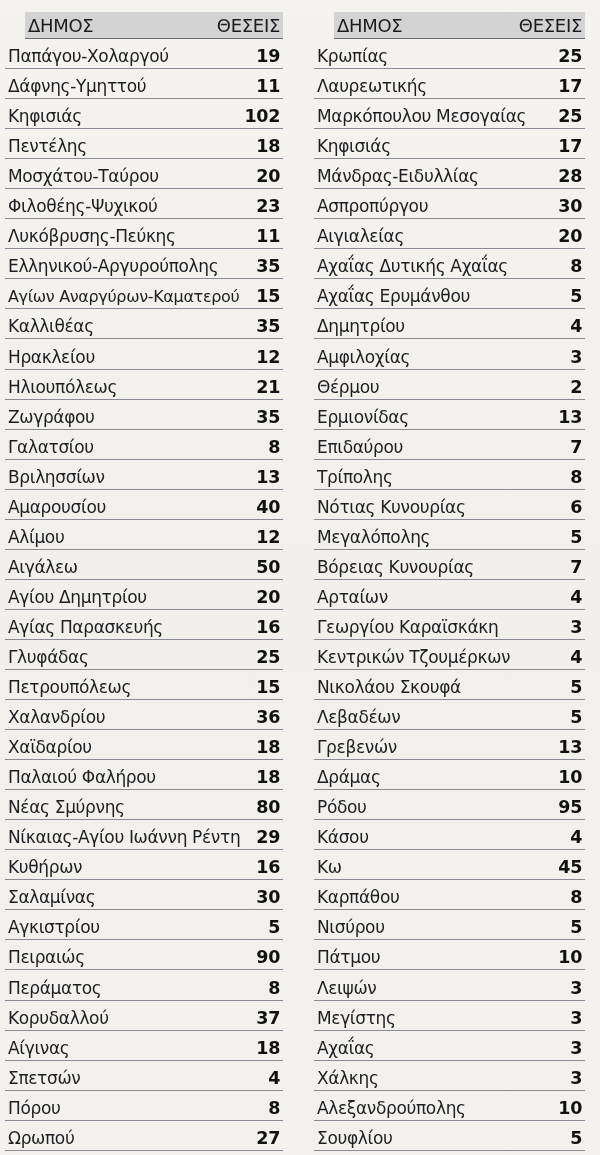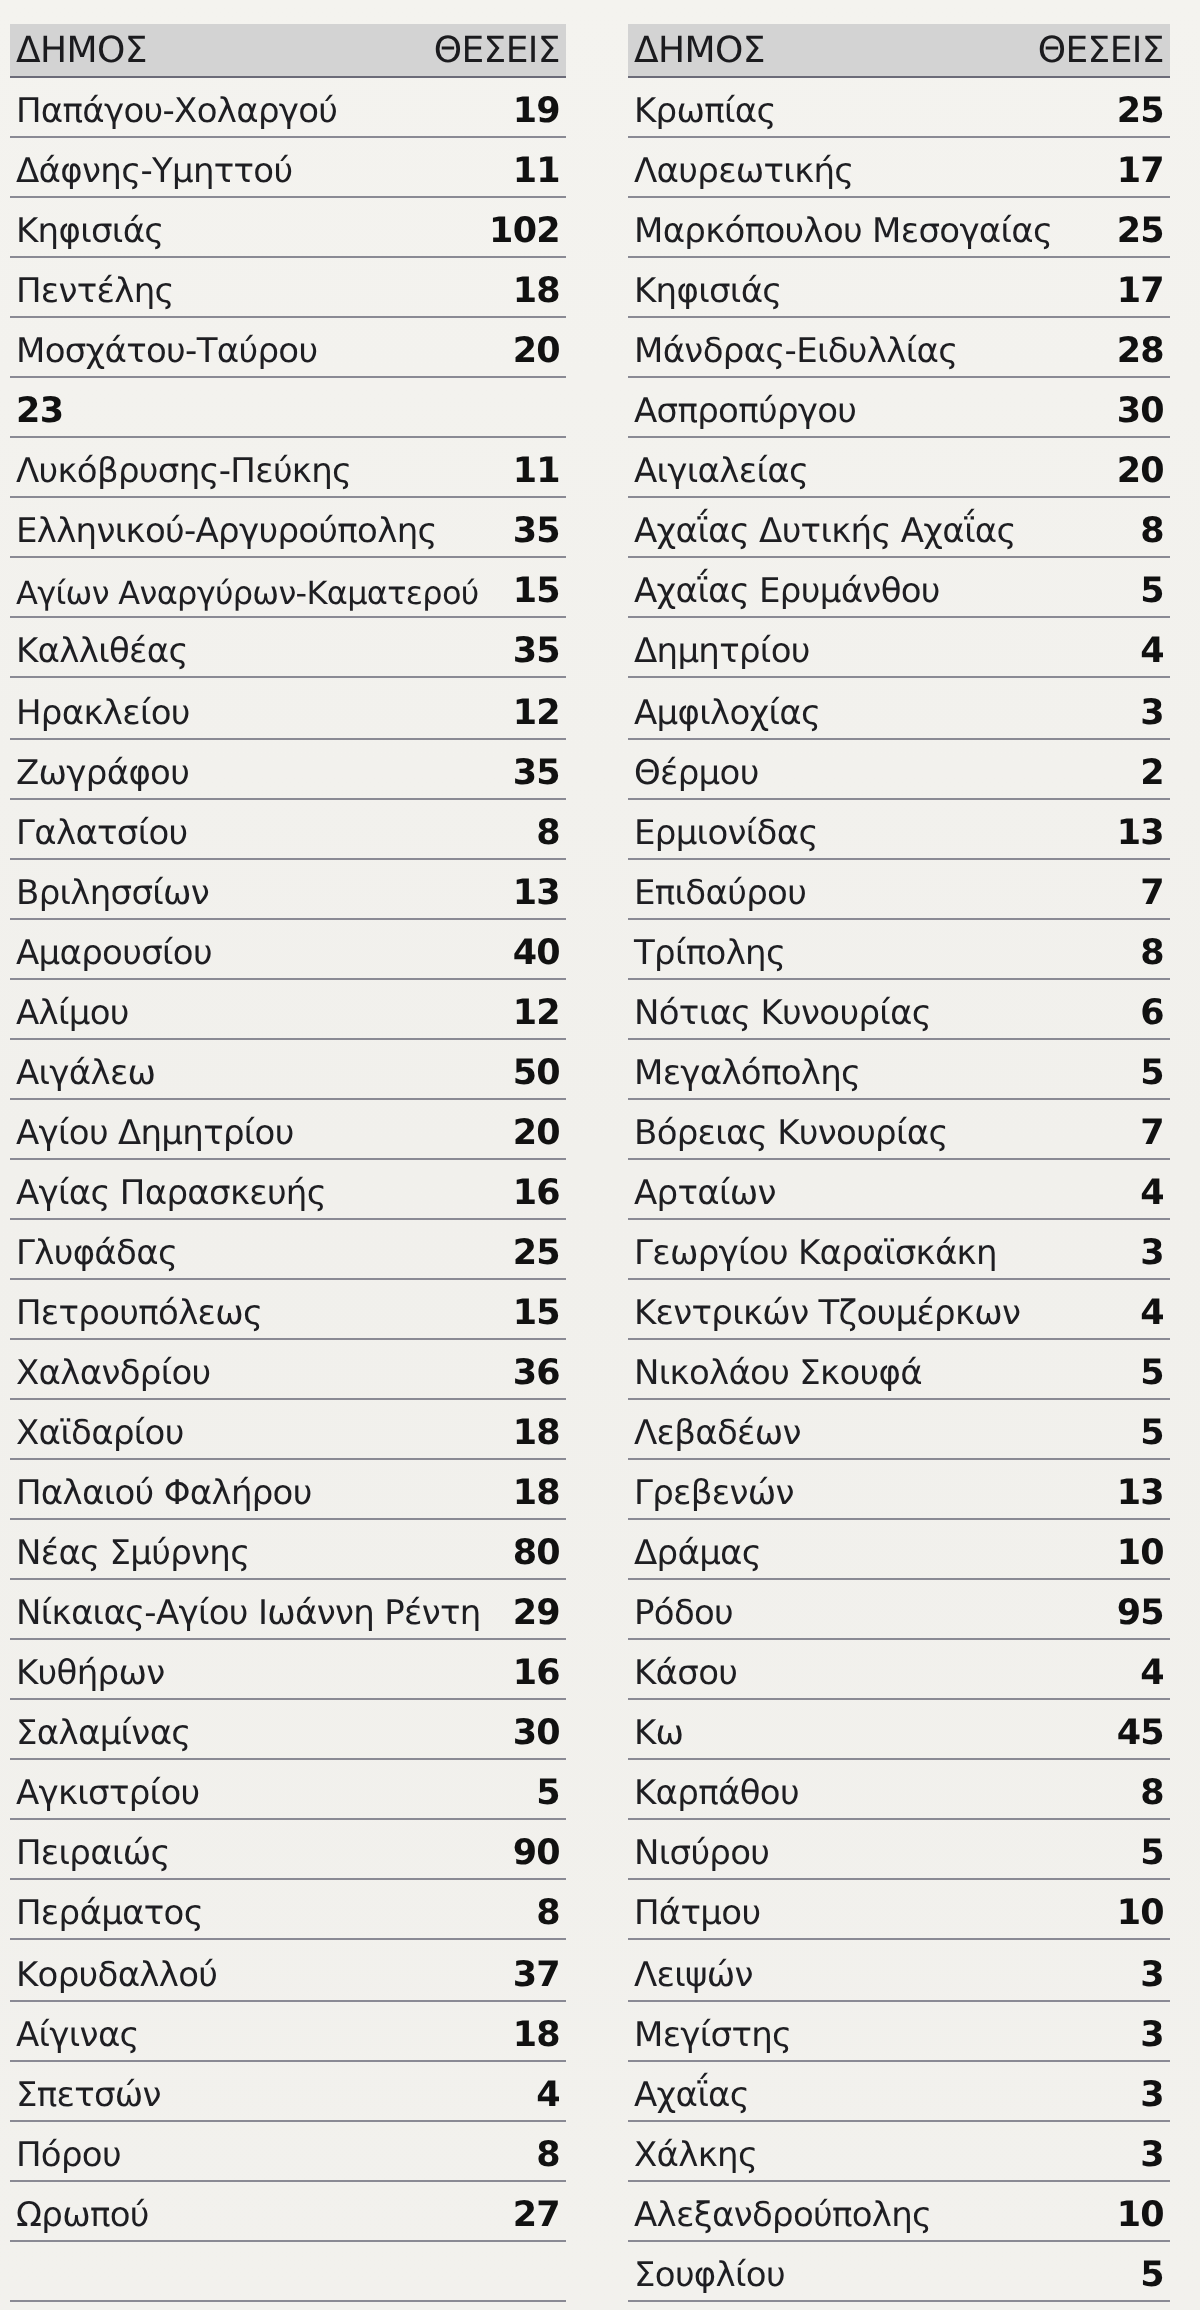--- a/index.html
+++ b/index.html
@@ -19,20 +19,21 @@
     }
     .table.left { left: 5px; width: 278px; }
     .table.right { left: 314px; width: 271px; }
     .hdr {
       height: 27px; background: #d3d3d3;
       display: flex; align-items: center; justify-content: space-between;
       border-bottom: 1.5px solid #6b6b78;
       font-size: 18px; letter-spacing: -0.3px;
       padding: 0 3px 0 3px;
       box-sizing: border-box;
+      margin-left: 20px;
     }
     .hdr span { font-weight: 500; color: #1b1b1e; }
     .row {
       height: 30.05px;
       display: flex; align-items: flex-end; justify-content: space-between;
       border-bottom: 1.2px solid #8a8a94;
       box-sizing: border-box;
       padding: 0 3px 2px 3px;
       font-size: 17px; letter-spacing: -0.35px;
     }
@@ -64,20 +65,21 @@
         </div>
         <div class="row">
           <span class="name">Πεντέλης</span>
           <span class="num">18</span>
         </div>
         <div class="row">
           <span class="name">Μοσχάτου-Ταύρου</span>
           <span class="num">20</span>
         </div>
         <div class="row">
+          <span class="name">Φιλοθέης-Ψυχικού</span>
           <span class="num">23</span>
         </div>
         <div class="row">
           <span class="name">Λυκόβρυσης-Πεύκης</span>
           <span class="num">11</span>
         </div>
         <div class="row">
           <span class="name">Ελληνικού-Αργυρούπολης</span>
           <span class="num">35</span>
         </div>
@@ -85,20 +87,24 @@
           <span class="name" style="font-size: 16px;">Αγίων Αναργύρων-Καματερού</span>
           <span class="num">15</span>
         </div>
         <div class="row">
           <span class="name">Καλλιθέας</span>
           <span class="num">35</span>
         </div>
         <div class="row">
           <span class="name">Ηρακλείου</span>
           <span class="num">12</span>
+        </div>
+        <div class="row">
+          <span class="name">Ηλιουπόλεως</span>
+          <span class="num">21</span>
         </div>
         <div class="row">
           <span class="name">Ζωγράφου</span>
           <span class="num">35</span>
         </div>
         <div class="row">
           <span class="name">Γαλατσίου</span>
           <span class="num">8</span>
         </div>
         <div class="row">

